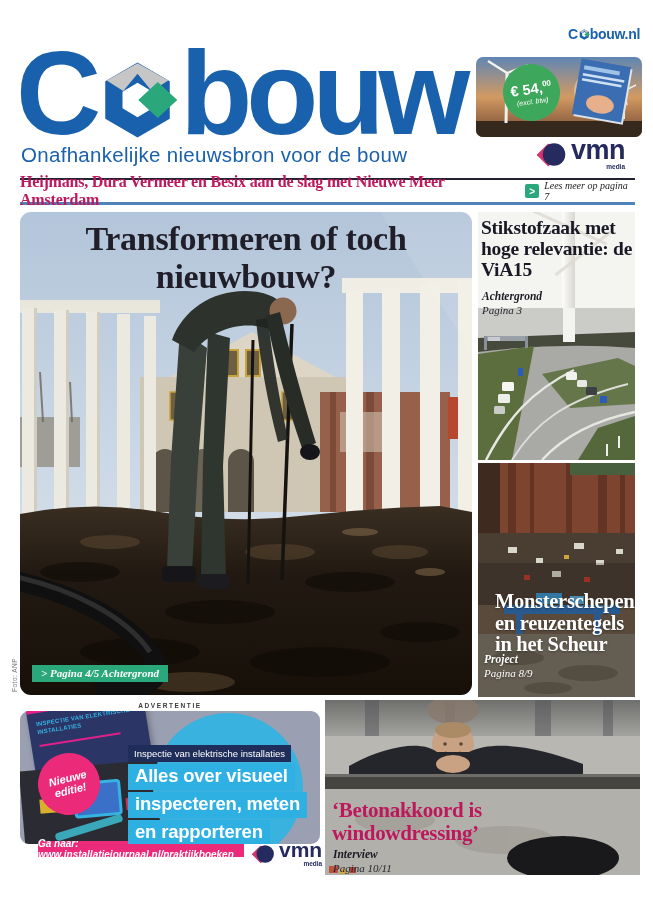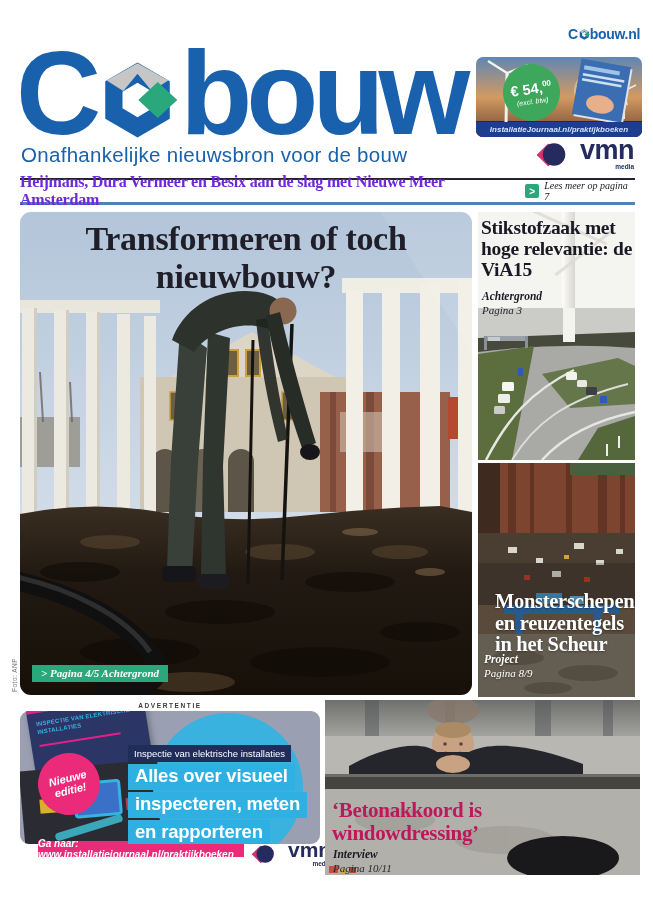--- a/index.html
+++ b/index.html
@@ -31,37 +31,37 @@
                 background:#3da75c;color:#fff;display:flex;flex-direction:column;align-items:center;
                 justify-content:center;transform:rotate(-8deg);}
   .price{font-size:14.5px;font-weight:bold;}
   .price sup{font-size:8px;}
   .price-note{font-size:7px;font-style:italic;margin-top:1px;}
   .top-ad-bar{position:absolute;left:0;right:0;bottom:0;height:15px;background:#1d3e8f;
               color:#cfe0ff;font-size:8px;font-weight:bold;font-style:italic;display:flex;
               align-items:center;justify-content:center;}
 
   
-  .vmn{display:flex;align-items:center;gap:12px;}
+  .vmn{display:flex;align-items:center;gap:3px;}
   .vmn-top{position:absolute;top:139px;left:537px;}
   .vmn-mark{display:block;line-height:0;}
   .vmn-top .vmn-mark svg{width:31px;height:31px;}
   .vmn-text{display:flex;flex-direction:column;align-items:flex-end;color:#252b5e;
             font-weight:bold;line-height:0.8;}
   .vmn-top .vmn-name{font-size:27px;letter-spacing:-0.5px;}
   .vmn-sub{font-size:6.5px;margin-top:2px;}
   .vmn-ad .vmn-name{font-size:21px;}
   .vmn-ad .vmn-mark svg{width:24px;height:24px;}
 
   
   .breaking{position:absolute;top:178px;left:20px;width:615px;height:27px;box-sizing:border-box;
             border-top:2px solid #222230;border-bottom:3.5px solid #4f82b8;display:flex;
             align-items:center;justify-content:space-between;cursor:pointer;background:#fff;}
   .breaking-headline{font-family:"Liberation Serif",serif;font-weight:bold;font-size:16px;
-                     color:#6d28d9;letter-spacing:-0.2px;}
+                     color:#be185d;letter-spacing:-0.2px;}
   .breaking-more{display:flex;align-items:center;gap:5px;}
   .more-arrow{width:14px;height:14px;background:#2aa87c;color:#fff;font-size:10px;font-weight:bold;
               display:flex;align-items:center;justify-content:center;border-radius:2px;}
   .more-text{font-family:"Liberation Serif",serif;font-style:italic;font-size:10px;color:#222;}
 
   
   .lead{position:absolute;top:212px;left:20px;width:452px;height:483px;overflow:hidden;cursor:pointer;border-radius:11px;}
   .lead-photo{position:absolute;inset:0;width:100%;height:100%;}
   .lead-headline{position:absolute;top:8px;left:0;right:0;margin:0;text-align:center;
                  font-family:"Liberation Serif",serif;font-weight:bold;font-size:34px;
@@ -197,21 +197,20 @@
           <rect x="104" y="12" width="36" height="4" fill="#9fc4e8"></rect>
           <rect x="104" y="20" width="42" height="2.5" fill="#cfe0f2"></rect>
           <rect x="104" y="25" width="40" height="2.5" fill="#cfe0f2"></rect>
           <ellipse cx="126" cy="48" rx="14" ry="9" fill="#e8b08a"></ellipse>
         </g>
     </svg>
     <div class="price-circle">
       <div class="price"><span>€ 54,</span><sup>00</sup></div>
       <div class="price-note">(excl. btw)</div>
     </div>
-    <div class="top-ad-bar">InstallatieJournaal.nl/praktijkboeken</div>
   </div>
 
   <div class="vmn vmn-top">
     <span class="vmn-mark"><svg viewBox="0 0 40 40">
           <rect x="4" y="10" width="21" height="21" transform="rotate(45 14.5 20.5)" fill="#d6336c"></rect>
           <circle cx="22" cy="20" r="14.5" fill="#252b5e"></circle>
         </svg></span>
     <span class="vmn-text">
         <span class="vmn-name">vmn</span>
         <span class="vmn-sub">media</span>

